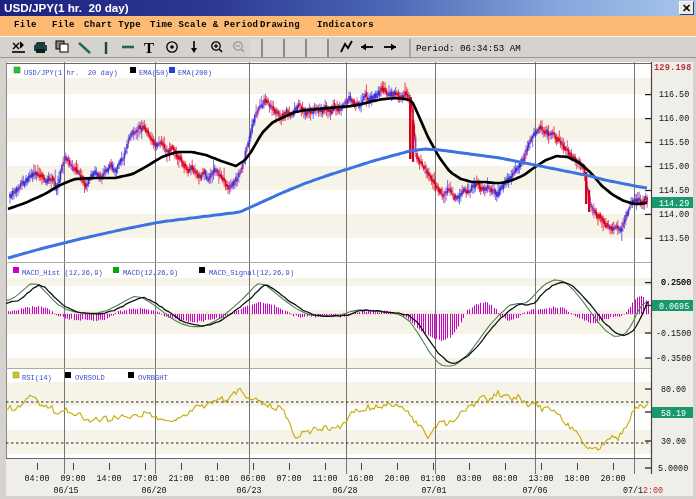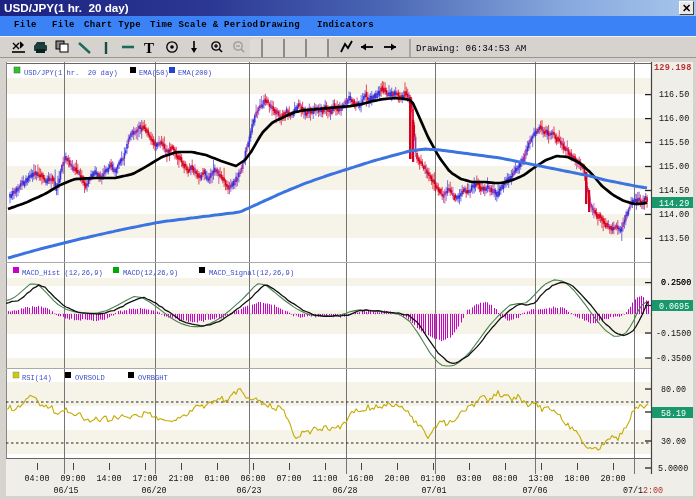--- a/index.html
+++ b/index.html
@@ -3,21 +3,21 @@
 * { margin:0; padding:0; box-sizing:border-box; }
 html,body { width:696px; height:499px; overflow:hidden; background:#d6d3ce;
   font-family:"Liberation Mono", monospace; }
 #title { position:absolute; left:0; top:0; width:696px; height:16px;
   background:linear-gradient(90deg,#1b2280 0%,#2c3894 30%,#4a66b4 55%,#84a6dc 80%,#a8c6ec 100%); }
 #title span { position:absolute; left:4px; top:1px; color:#fff; font-family:"Liberation Sans",sans-serif;
   font-weight:bold; font-size:11.7px; letter-spacing:0px; }
 #closebtn { position:absolute; left:679px; top:1px; width:15px; height:14px; background:#ece9e4;
   border:1px solid; border-color:#fff #404040 #404040 #fff; color:#000;
   font-family:"Liberation Sans",sans-serif; font-weight:bold; font-size:11px; text-align:center; line-height:12px; }
-#menubar { position:absolute; left:0; top:16px; width:696px; height:20px; background:#3b82f6; }
+#menubar { position:absolute; left:0; top:16px; width:696px; height:20px; background:#fdba74; }
 #menubar span { position:absolute; top:4px; font-size:9px; font-weight:bold; color:#000; letter-spacing:0.3px; }
 #toolbar { position:absolute; left:0; top:36px; width:696px; height:22px; background:#d6d3ce;
   border-top:1px solid #f4f3f1; border-bottom:1px solid #9a968f; }
 #chartsvg { position:absolute; left:0; top:58px; }
 svg text.leg { font-family:"Liberation Mono",monospace; font-size:7.1px; fill:#3b4cc8; }
 svg text.ax  { font-family:"Liberation Mono",monospace; font-size:8.4px; fill:#111; }
 svg text.ax2 { font-family:"Liberation Mono",monospace; font-size:8.4px; fill:#111; }
 svg text.axw { font-family:"Liberation Mono",monospace; font-size:8.4px; fill:#fff; }
 svg text.red7 { font-family:"Liberation Mono",monospace; font-size:8.6px; font-weight:bold; fill:#b83333; letter-spacing:0.2px; }
 svg text.redlab { font-family:"Liberation Mono",monospace; font-size:8.4px; fill:#b03030; }
@@ -97,21 +97,21 @@
         <line x1="-6" y1="0" x2="6" y2="0" stroke="#000" stroke-width="1.8"></line>
         <path d="M-6 0 L-1 -3.4 L-1 3.4 Z" fill="#000"></path>
       </g>
 
   <g transform="translate(390,10)">
         <line x1="-6" y1="0" x2="6" y2="0" stroke="#000" stroke-width="1.8"></line>
         <path d="M6 0 L1 -3.4 L1 3.4 Z" fill="#000"></path>
       </g>
   <line x1="410" y1="2" x2="410" y2="20" stroke="#8a8a8a" stroke-width="1.2"></line>
 </svg>
-<span id="updated">Drawing: 06:34:53 AM</span>
+<span id="updated">Period: 06:34:53 AM</span>
 </div>
 <div id="chartsvg"><svg width="696" height="441" viewBox="0 58 696 441">
 <rect x="0" y="58" width="696" height="441" fill="#d6d3ce"></rect>
 <rect x="6" y="62" width="687" height="434" fill="#f0eee8"></rect>
 <rect x="6" y="62" width="645" height="396" fill="#ffffff"></rect>
 
 <rect x="6" y="78" width="645" height="16" fill="#f6f4e9"></rect>
 <rect x="6" y="118" width="645" height="24" fill="#f6f4e9"></rect>
 <rect x="6" y="166" width="645" height="24" fill="#f6f4e9"></rect>
 <rect x="6" y="214" width="645" height="24" fill="#f6f4e9"></rect>

